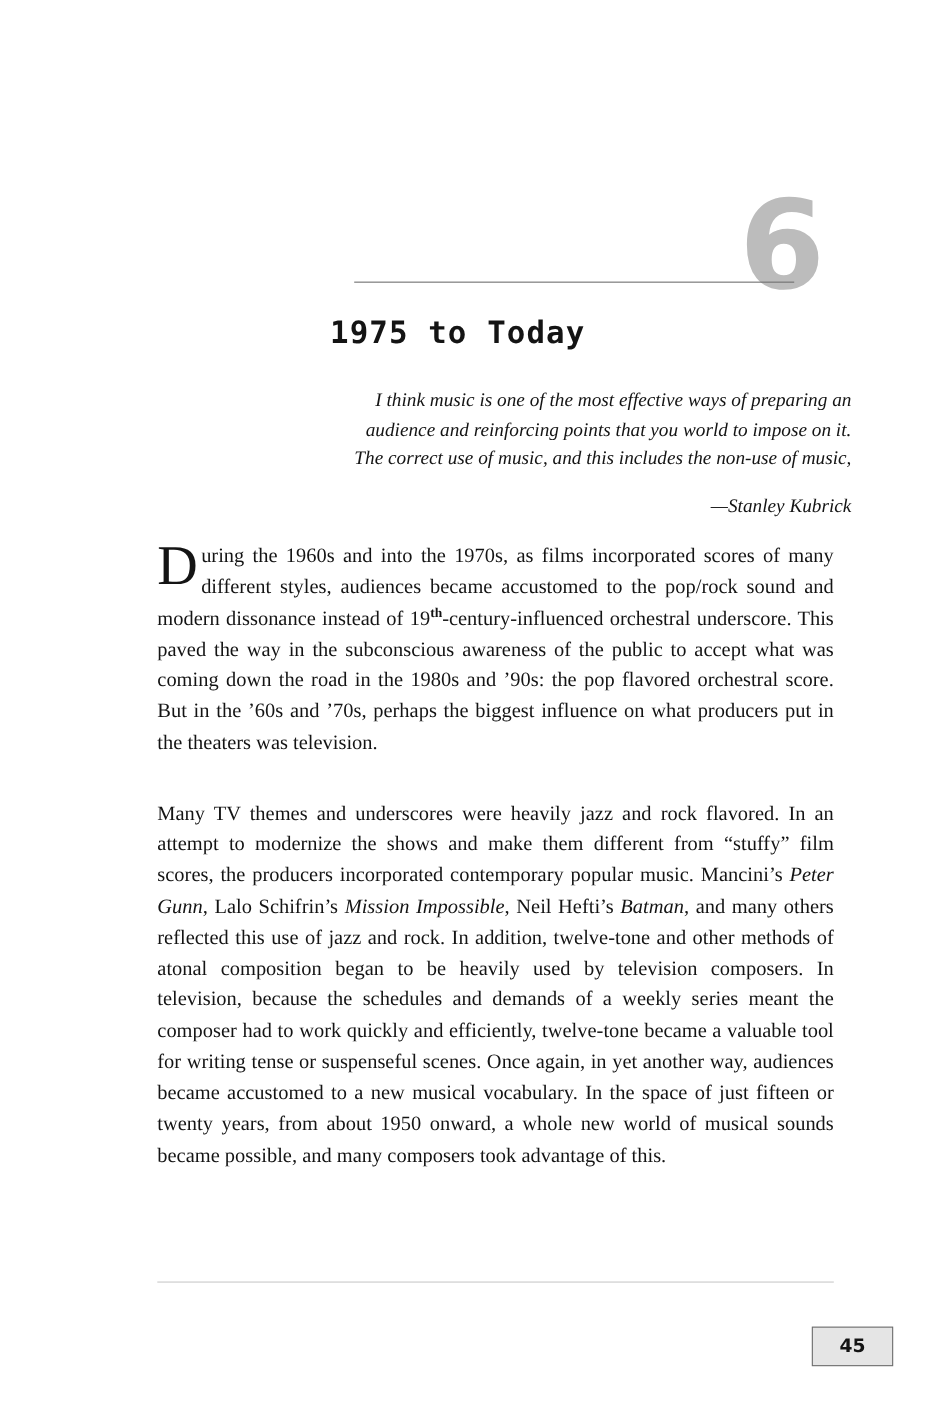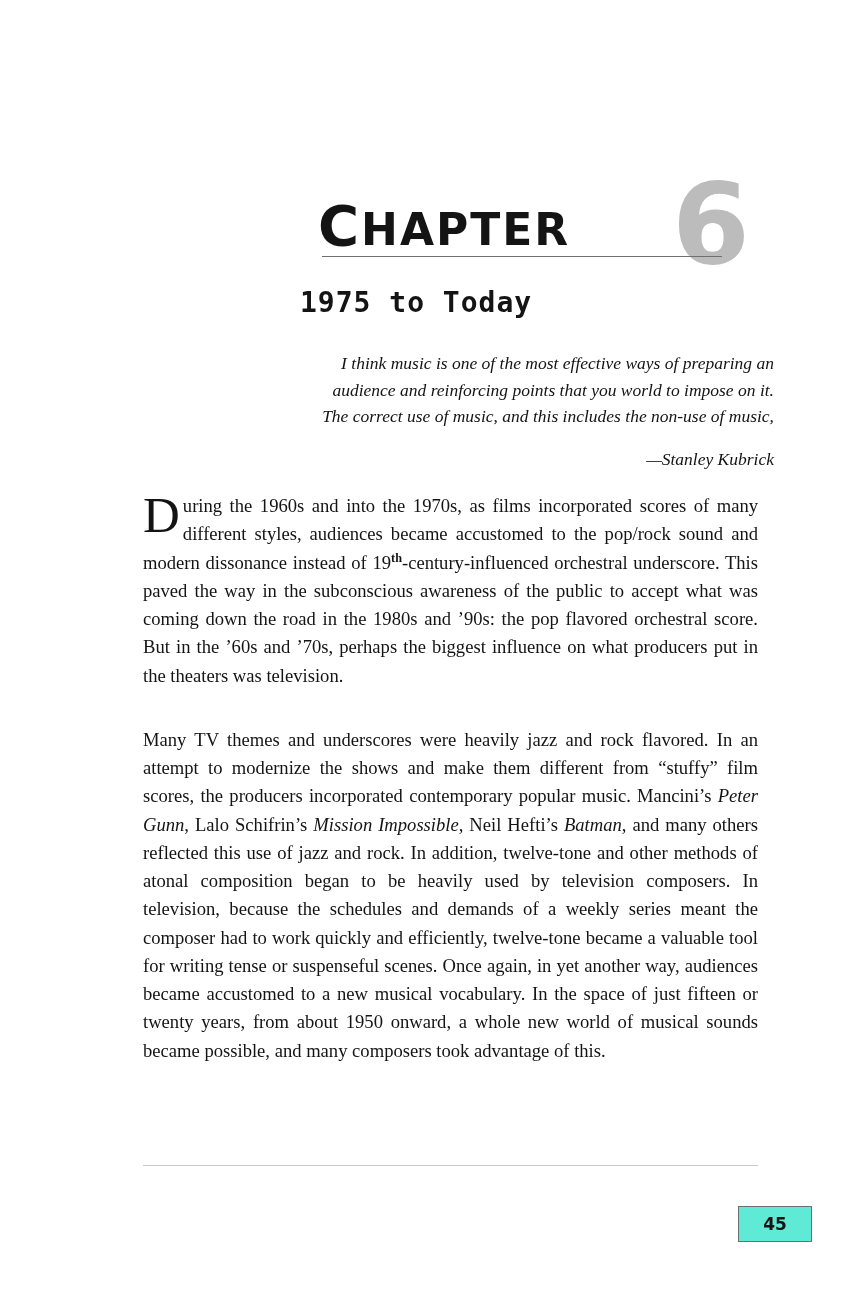--- a/index.html
+++ b/index.html
@@ -144,31 +144,30 @@
     width: 72px;
     height: 34px;
     border: 1px solid #6e6e6e;
     display: flex;
     align-items: center;
     justify-content: center;
     font-family: "DejaVu Sans", sans-serif;
     font-weight: bold;
     font-size: 17px;
     color: #141414;
-    background: #5eead4;
+    background: #e5e5e5;
   }
 </style>
 </head>
 <body>
 
 <div class="page">
 
   <div class="chapter-head">
     <div class="chapter-number">6</div>
-    <div class="chapter-word"><span class="cap">C</span><span>HAPTER</span></div>
     <div class="chapter-rule"></div>
   </div>
 
   <div class="chapter-subtitle">1975 to Today</div>
 
   <div class="epigraph">
     <div>I think music is one of the most effective ways of preparing an</div>
     <div>audience and reinforcing points that you world to impose on it.</div>
     <div>The correct use of music, and this includes the non-use of music,</div>
     <div class="attrib">—Stanley Kubrick</div>

